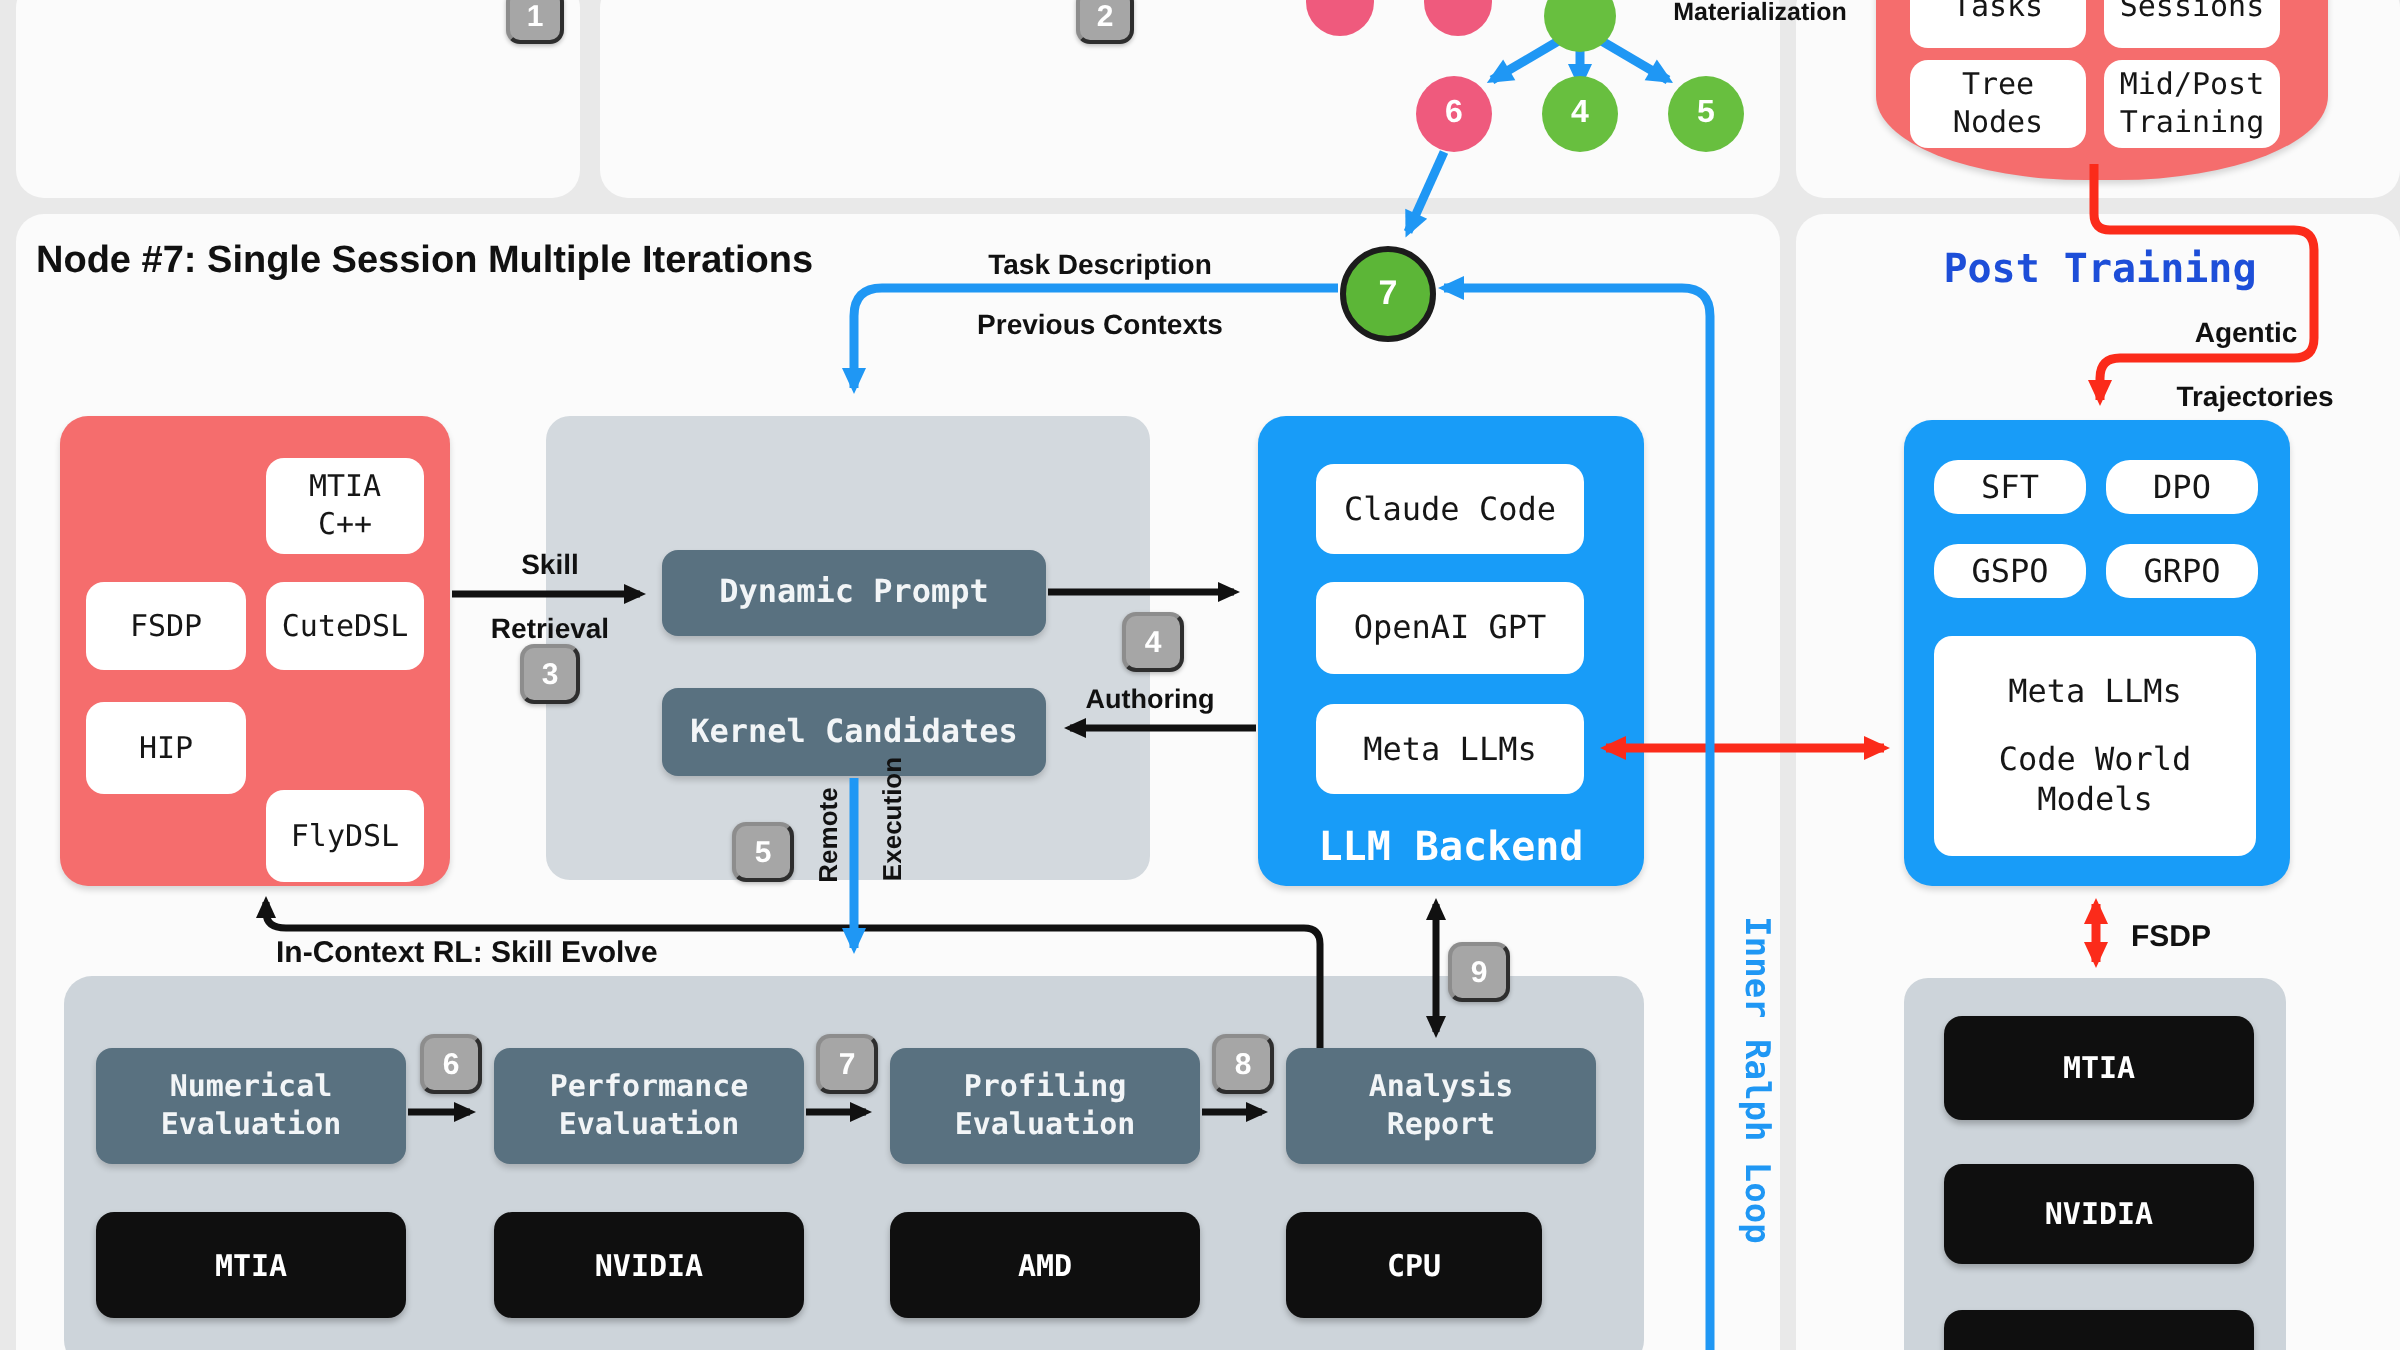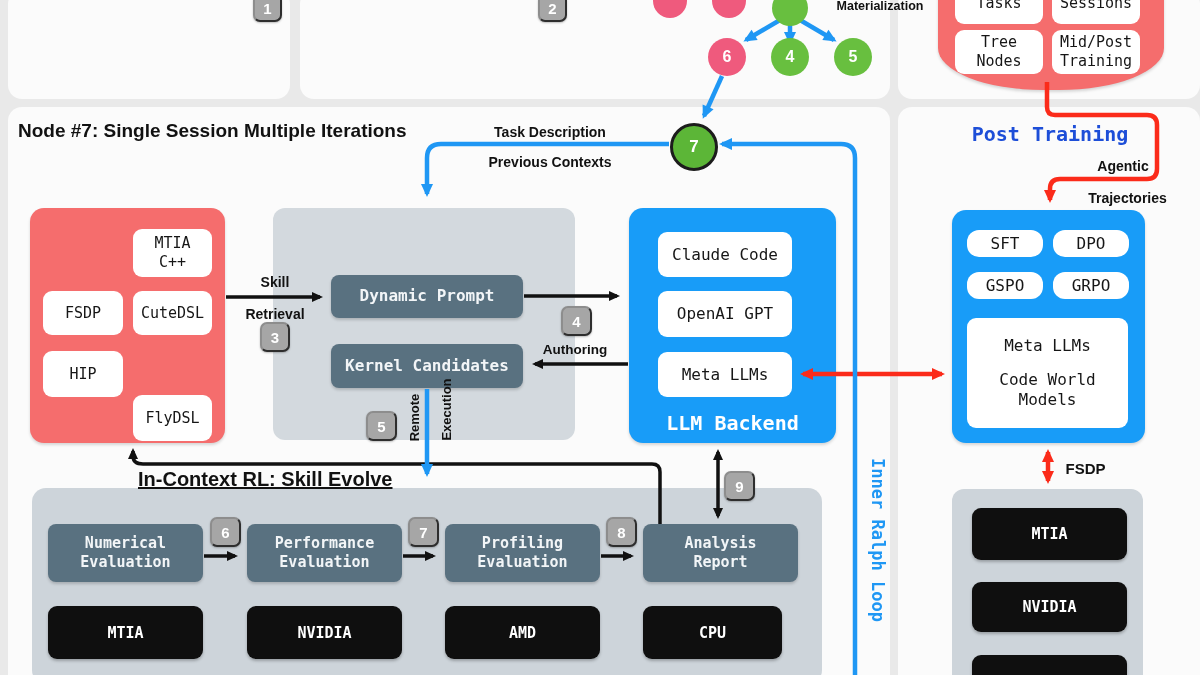--- a/index.html
+++ b/index.html
@@ -119,21 +119,21 @@
   <div class="badge" style="left:561px;top:306px;width:27px;height:26px;">
     <span>4</span>
     </div>
   <div class="lbl" style="left:535px;top:342px;width:80px;font-size:13.5px;">Authoring</div>
   <div class="badge" style="left:366px;top:411px;width:27px;height:26px;">
     <span>5</span>
     </div>
   <div class="lbl" style="left:388px;top:410px;width:52px;font-size:13px;transform:rotate(-90deg);">Remote</div>
   <div class="lbl" style="left:412px;top:402px;width:68px;font-size:13px;transform:rotate(-90deg);">Execution</div>
 
-  <div class="container" style="left:629px;top:208px;width:193px;height:235px;background:#189cf8;border-radius:14px;box-shadow:0 2px 3px rgba(0,0,0,.15);padding-left:14px;">
+  <div class="container" style="left:629px;top:208px;width:193px;height:235px;background:#189cf8;border-radius:14px;box-shadow:0 2px 3px rgba(0,0,0,.15);">
     <div class="whitebox" style="left:29px;top:24px;width:134px;height:45px;font-size:16px;">
       <span>Claude Code</span></div>
     <div class="whitebox" style="left:29px;top:83px;width:134px;height:46px;font-size:16px;text-align:center;">
       <span>OpenAI GPT</span></div>
     <div class="whitebox" style="left:29px;top:144px;width:134px;height:45px;font-size:16px;">
       <span>Meta LLMs</span></div>
     <div class="boxtitle" style="bottom:8px;font-size:20px;">LLM Backend</div>
   </div>
 
   <div class="container" style="left:952px;top:210px;width:193px;height:233px;background:#189cf8;border-radius:14px;box-shadow:0 2px 3px rgba(0,0,0,.15);">
@@ -145,21 +145,21 @@
       <span>GSPO</span></div>
     <div class="whitebox" style="left:101px;top:62px;width:76px;height:27px;font-size:16px;border-radius:12px;">
       <span>GRPO</span></div>
     <div class="whitebox" style="left:15px;top:108px;width:161px;height:110px;font-size:16px;flex-direction:column;gap:14px;">
       <span>Meta LLMs</span>
       <span>Code World Models</span>
     </div>
   </div>
   <div class="lbl" style="left:1058px;top:460px;width:55px;font-size:15px;">FSDP</div>
 
-  <div class="lbl" style="left:138px;top:468px;font-size:20px;text-align:center;text-decoration:underline;">In-Context RL: Skill Evolve</div>
+  <div class="lbl" style="left:138px;top:468px;font-size:15px;text-align:center;">In-Context RL: Skill Evolve</div>
 
   <div class="container" style="left:32px;top:488px;width:790px;height:196px;background:#cdd4da;border-radius:14px;">
     <div class="slatebox" style="left:16px;top:36px;width:155px;height:58px;font-size:15px;">
       <span>Numerical
 Evaluation</span></div>
     <div class="slatebox" style="left:215px;top:36px;width:155px;height:58px;font-size:15px;">
       <span>Performance
 Evaluation</span></div>
     <div class="slatebox" style="left:413px;top:36px;width:155px;height:58px;font-size:15px;">
       <span>Profiling
@@ -169,21 +169,21 @@
 Report</span></div>
     <div class="chip" style="left:16px;top:118px;width:155px;height:53px;">
       <span>MTIA</span>
       </div>
     <div class="chip" style="left:215px;top:118px;width:155px;height:53px;">
       <span>NVIDIA</span>
       </div>
     <div class="chip" style="left:413px;top:118px;width:155px;height:53px;">
       <span>AMD</span>
       </div>
-    <div class="chip" style="left:611px;top:118px;width:139px;height:53px;">
+    <div class="chip" style="left:611px;top:118px;width:128px;height:53px;">
       <span>CPU</span>
       </div>
   </div>
 
   <div class="badge" style="left:210px;top:517px;width:27px;height:26px;">
     <span>6</span>
     </div>
   <div class="badge" style="left:408px;top:517px;width:27px;height:26px;">
     <span>7</span>
     </div>

